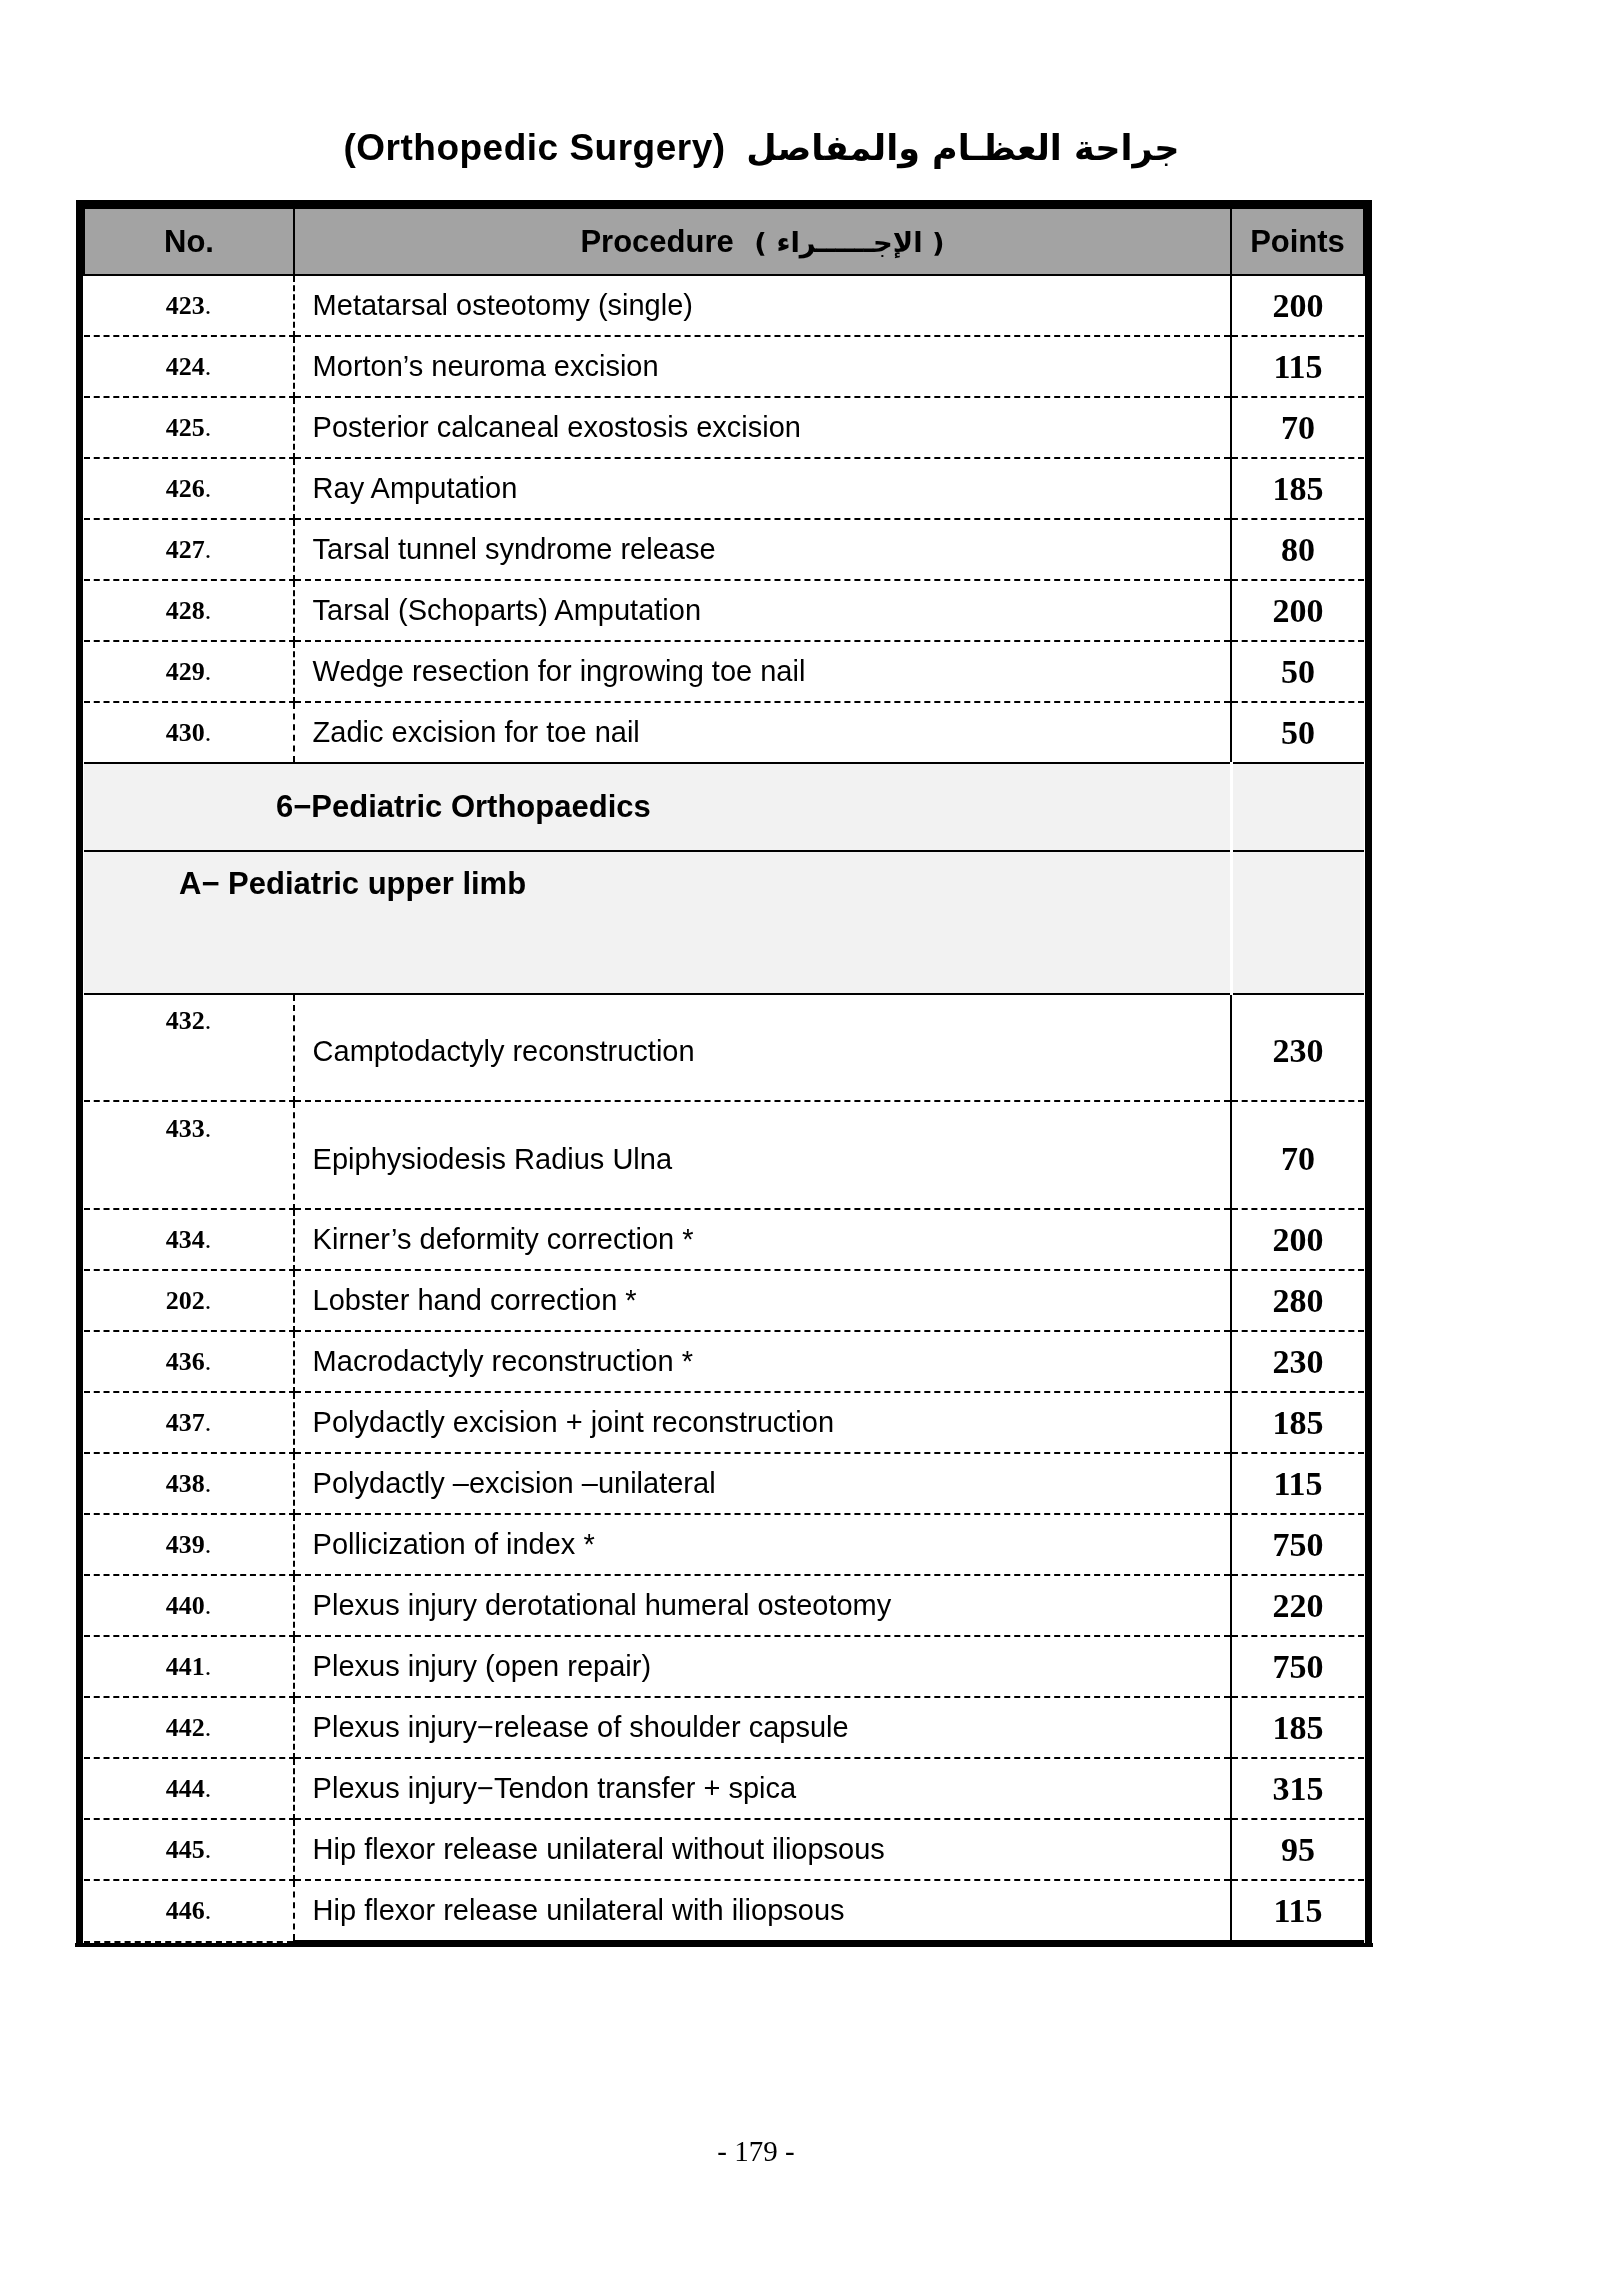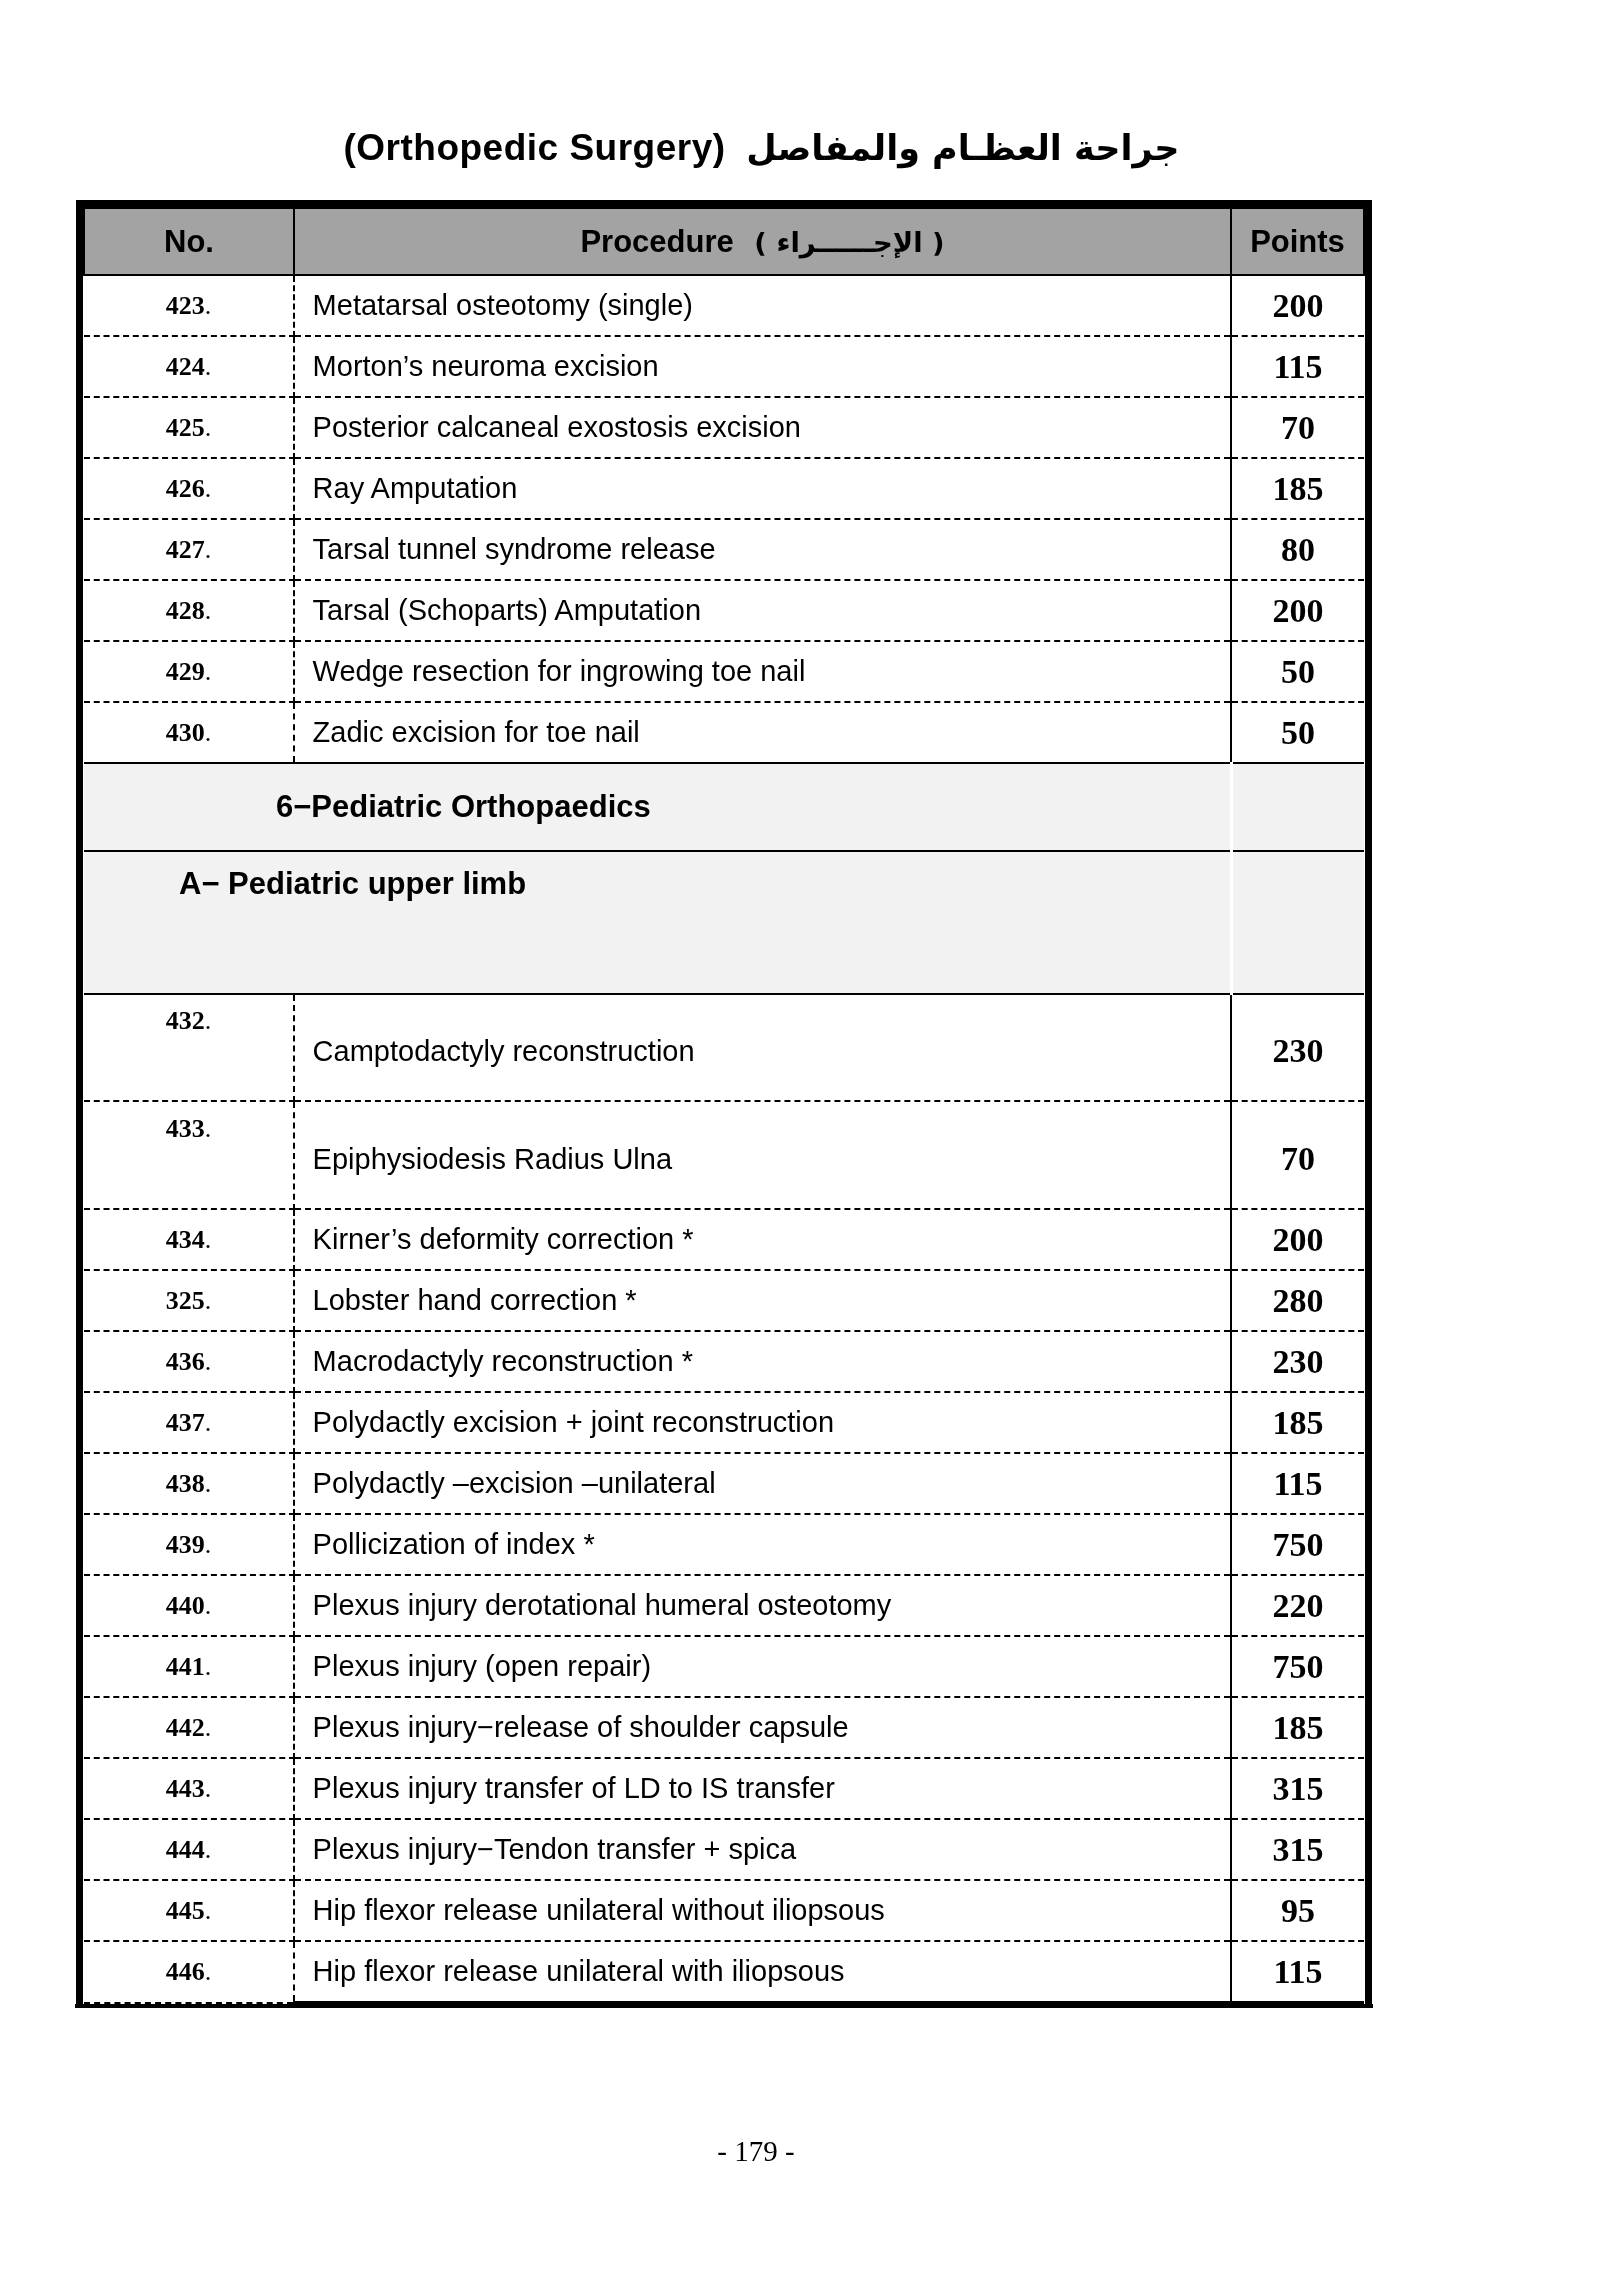--- a/index.html
+++ b/index.html
@@ -147,21 +147,21 @@
           <td class="no"><span>433</span><span class="dot">.</span></td>
           <td class="proc">Epiphysiodesis Radius Ulna</td>
           <td class="pts">70</td>
         </tr>
         <tr class="row">
           <td class="no"><span>434</span><span class="dot">.</span></td>
           <td class="proc">Kirner’s deformity correction  *</td>
           <td class="pts">200</td>
         </tr>
         <tr class="row">
-          <td class="no"><span>325</span><span class="dot">.</span></td>
+          <td class="no"><span>202</span><span class="dot">.</span></td>
           <td class="proc">Lobster hand correction  *</td>
           <td class="pts">280</td>
         </tr>
         <tr class="row">
           <td class="no"><span>436</span><span class="dot">.</span></td>
           <td class="proc">Macrodactyly reconstruction  *</td>
           <td class="pts">230</td>
         </tr>
         <tr class="row">
           <td class="no"><span>437</span><span class="dot">.</span></td>
@@ -185,25 +185,20 @@
         </tr>
         <tr class="row">
           <td class="no"><span>441</span><span class="dot">.</span></td>
           <td class="proc">Plexus injury (open repair)</td>
           <td class="pts">750</td>
         </tr>
         <tr class="row">
           <td class="no"><span>442</span><span class="dot">.</span></td>
           <td class="proc">Plexus injury−release of shoulder capsule</td>
           <td class="pts">185</td>
-        </tr>
-        <tr class="row">
-          <td class="no"><span>443</span><span class="dot">.</span></td>
-          <td class="proc">Plexus injury transfer of LD to IS transfer</td>
-          <td class="pts">315</td>
         </tr>
         <tr class="row">
           <td class="no"><span>444</span><span class="dot">.</span></td>
           <td class="proc">Plexus injury−Tendon transfer + spica</td>
           <td class="pts">315</td>
         </tr>
         <tr class="row">
           <td class="no"><span>445</span><span class="dot">.</span></td>
           <td class="proc">Hip flexor release unilateral without iliopsous</td>
           <td class="pts">95</td>

